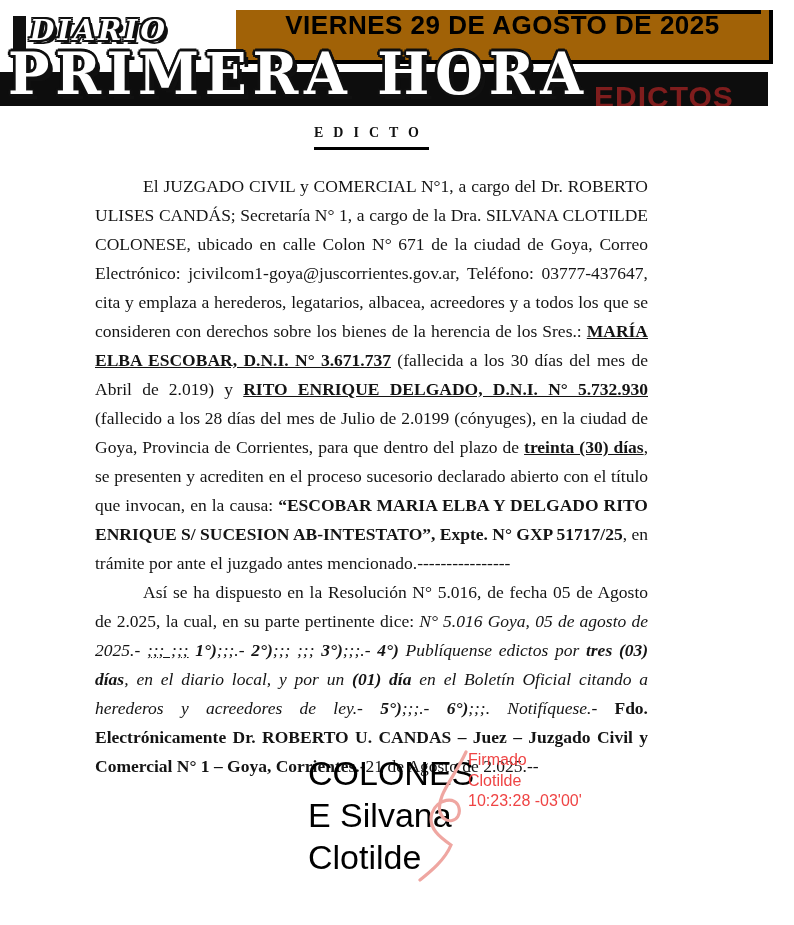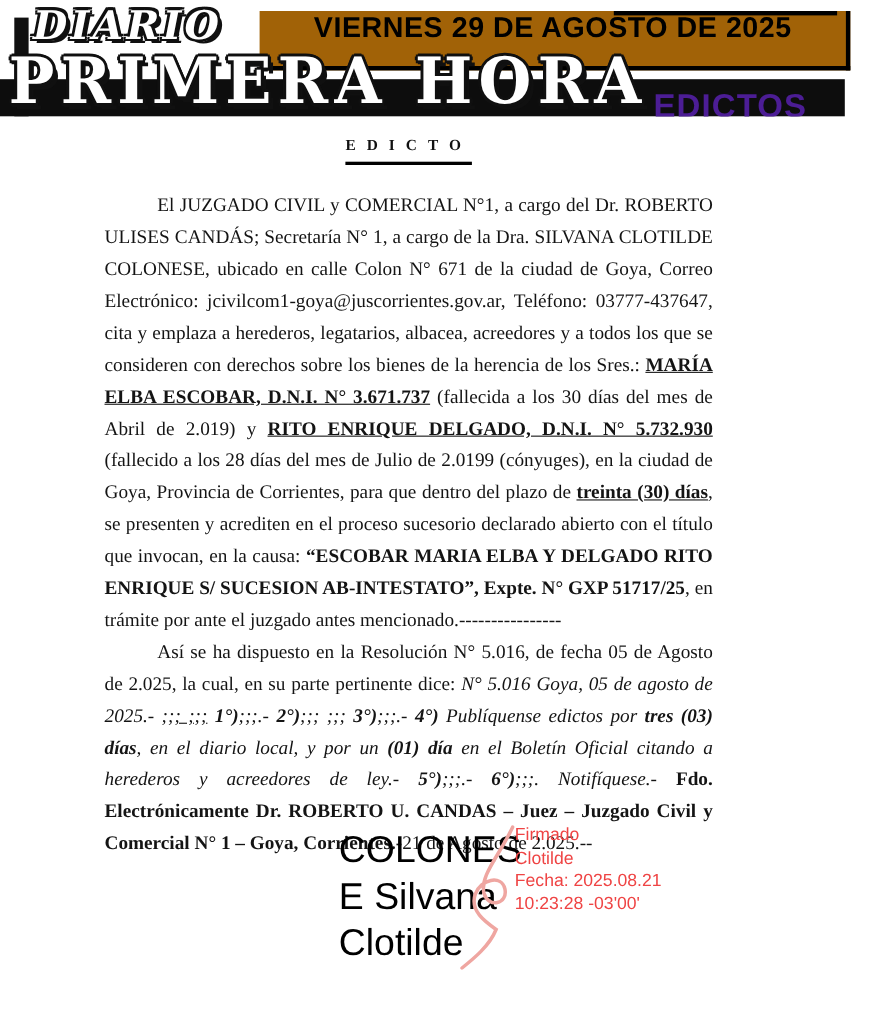--- a/index.html
+++ b/index.html
@@ -3,38 +3,38 @@
 <meta charset="utf-8">
 <style>
   html,body{margin:0;padding:0;background:#ffffff;}
   .page{position:relative;width:794px;height:925px;background:#fff;overflow:hidden;
         font-family:"Liberation Serif","DejaVu Serif",serif;color:#111;}
 
   
   .masthead{position:absolute;left:0;top:0;width:794px;height:106px;overflow:hidden;background:#fff;}
   .left-stripe{position:absolute;left:13px;top:16px;width:13px;height:90px;background:#101010;}
   .black-bar{position:absolute;left:0;top:72px;width:768px;height:34px;background:#0d0d0d;z-index:1;}
-  .diario{position:absolute;left:30px;top:2px;z-index:2;
+  .diario{position:absolute;left:30px;top:14px;z-index:2;
           font-family:"DejaVu Serif",serif;font-weight:900;font-style:italic;
-          font-size:36px;letter-spacing:3px;color:#fff;white-space:nowrap;
+          font-size:28px;letter-spacing:3px;color:#fff;white-space:nowrap;
           text-shadow:-2px -2px 0 #101010,2px -2px 0 #101010,-2px 2px 0 #101010,2px 2px 0 #101010,
                       -2px 0 0 #101010,2px 0 0 #101010,0 -2px 0 #101010,0 2px 0 #101010,4px 4px 0 #101010;}
   .primera-hora{position:absolute;left:8px;top:40px;z-index:3;
           font-family:"DejaVu Serif",serif;font-weight:900;
           font-size:58px;letter-spacing:6px;color:#fff;white-space:nowrap;
           transform:scaleX(0.95);transform-origin:left top;
           text-shadow:-2px -2px 0 #101010,2px -2px 0 #101010,-2px 2px 0 #101010,2px 2px 0 #101010,
                       -3px 0 0 #101010,3px 0 0 #101010,0 -3px 0 #101010,0 3px 0 #101010,5px 5px 0 #101010;}
   .date-box{position:absolute;left:236px;top:10px;width:533px;height:50px;z-index:2;background:#a16207;
             border-right:4px solid #000;border-bottom:4px solid #000;
             display:flex;align-items:flex-start;justify-content:center;}
   .date-box span{font-family:"Liberation Sans",sans-serif;font-weight:bold;font-size:26px;
                  letter-spacing:0.5px;color:#000;}
   .box-top-seg{position:absolute;left:558px;top:10px;width:203px;height:4px;background:#000;z-index:2;}
-  .edictos{position:absolute;left:594px;top:80px;z-index:4;color:#4c1d95;
+  .edictos{position:absolute;left:594px;top:80px;z-index:4;color:#7f1d1d;
            font-family:"Liberation Sans",sans-serif;font-weight:bold;font-size:30px;letter-spacing:1px;}
 
   
   .doc-body{position:absolute;left:95px;top:120px;width:553px;}
   .edicto-title{text-align:center;margin:0 0 22px 0;font-size:14px;font-weight:bold;line-height:26px;}
   .edicto-title .u{display:inline-block;letter-spacing:10px;border-bottom:3px solid #000;padding-bottom:1px;}
   .para{margin:0;text-align:justify;text-indent:48px;font-size:17.5px;line-height:29px;color:#141414;}
   .run-n{}
   .run-b{font-weight:bold;}
   .run-bu{font-weight:bold;text-decoration:underline;}
@@ -80,18 +80,17 @@
       <div>COLONES</div>
       <div>E Silvana</div>
       <div>Clotilde</div>
     </div>
     <svg class="sig-flourish" width="62" height="138" viewBox="0 0 62 138">
       <path d="M56,4 C44,30 26,48 30,64 C34,78 52,74 49,60 C46,47 27,51 22,65 C17,80 31,90 41,97 C35,112 20,124 10,132" fill="none" stroke-width="3.2" stroke-linecap="round" stroke="#efa6a1"></path>
     </svg>
     <div class="sig-details">
       <div>Firmado</div>
       <div>Clotilde</div>
-      <div>Fecha: 2025.08.21</div>
       <div>10:23:28 -03'00'</div>
     </div>
   </div>
 
 </div>
 
 </body></html>

